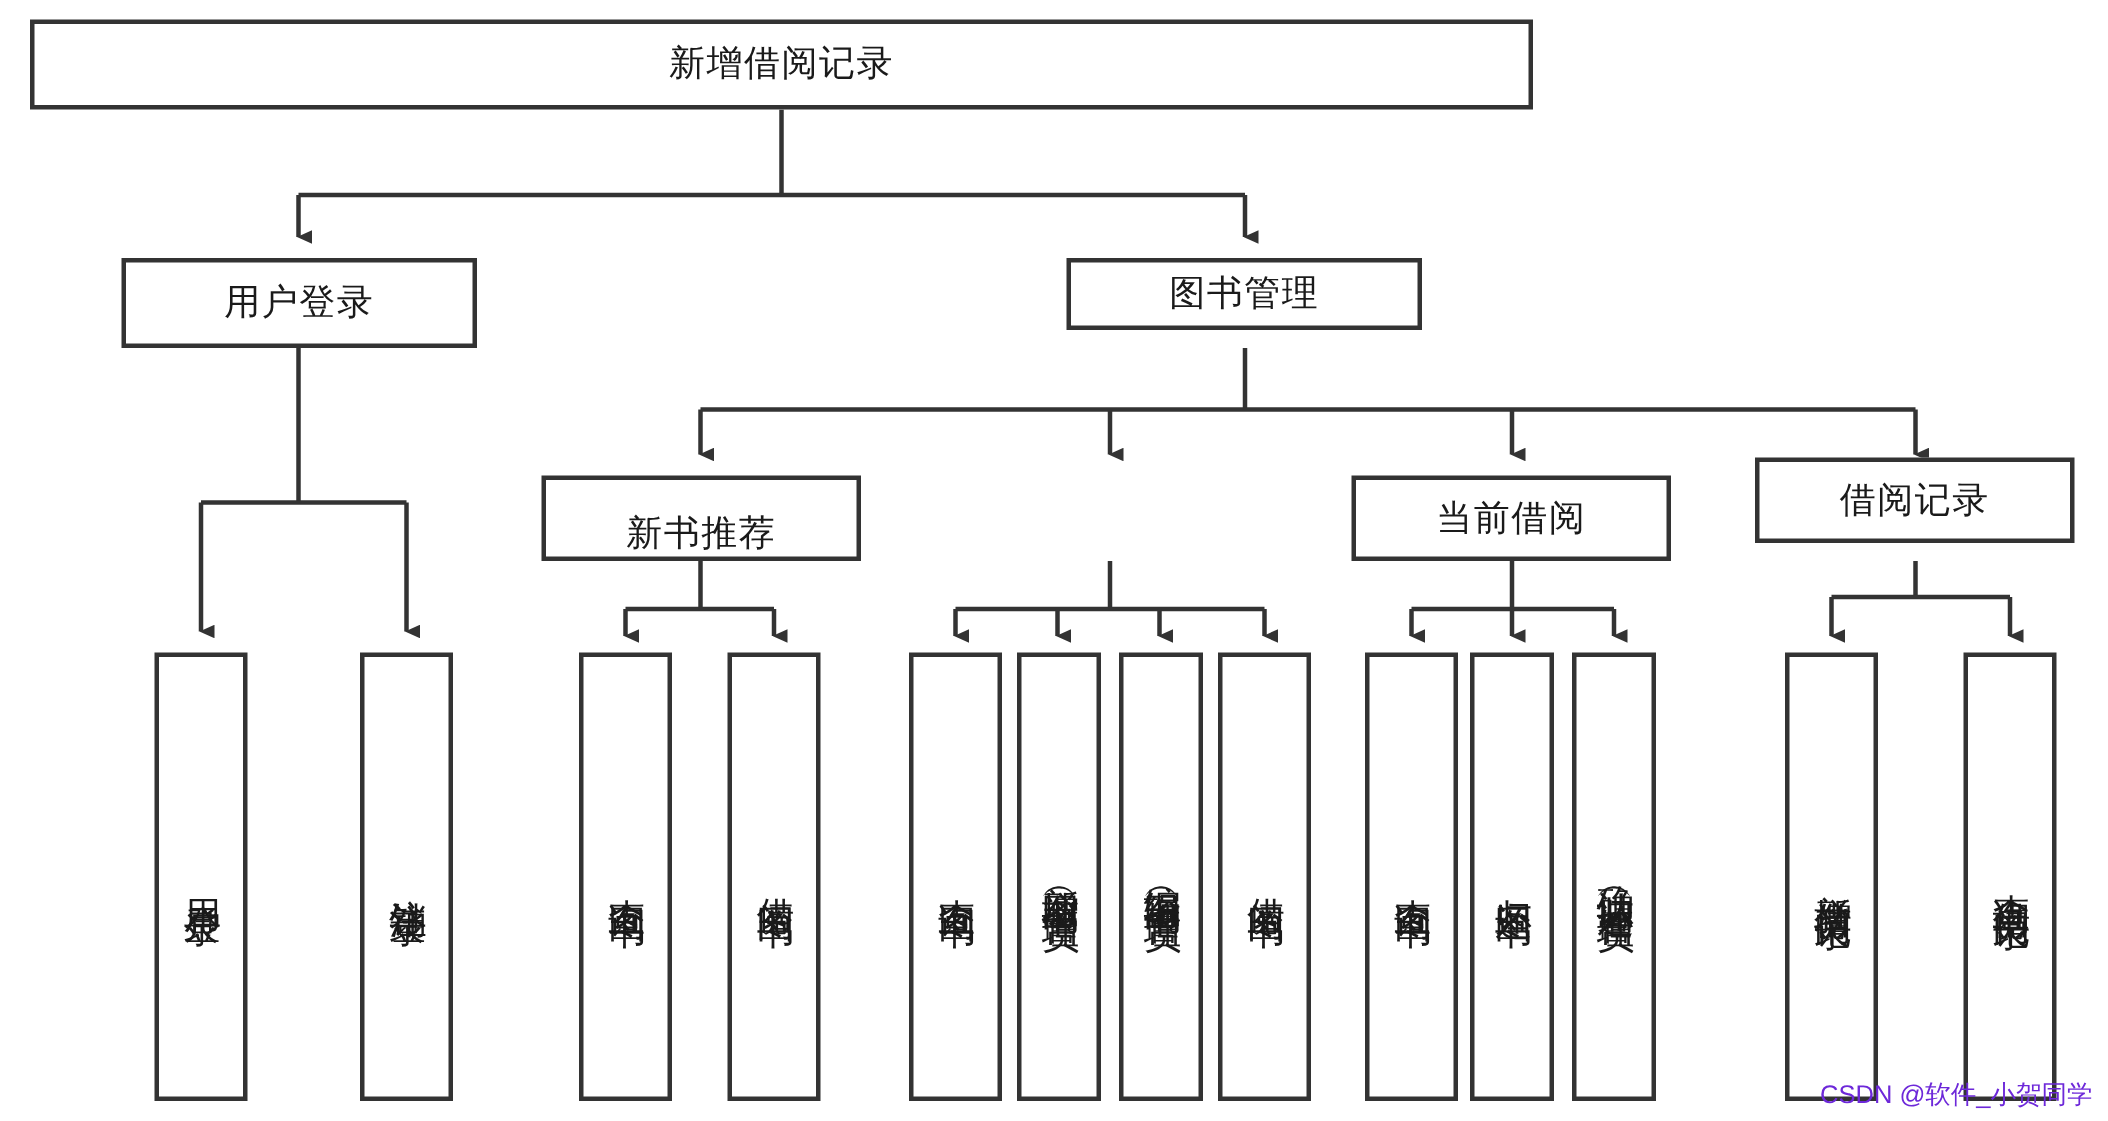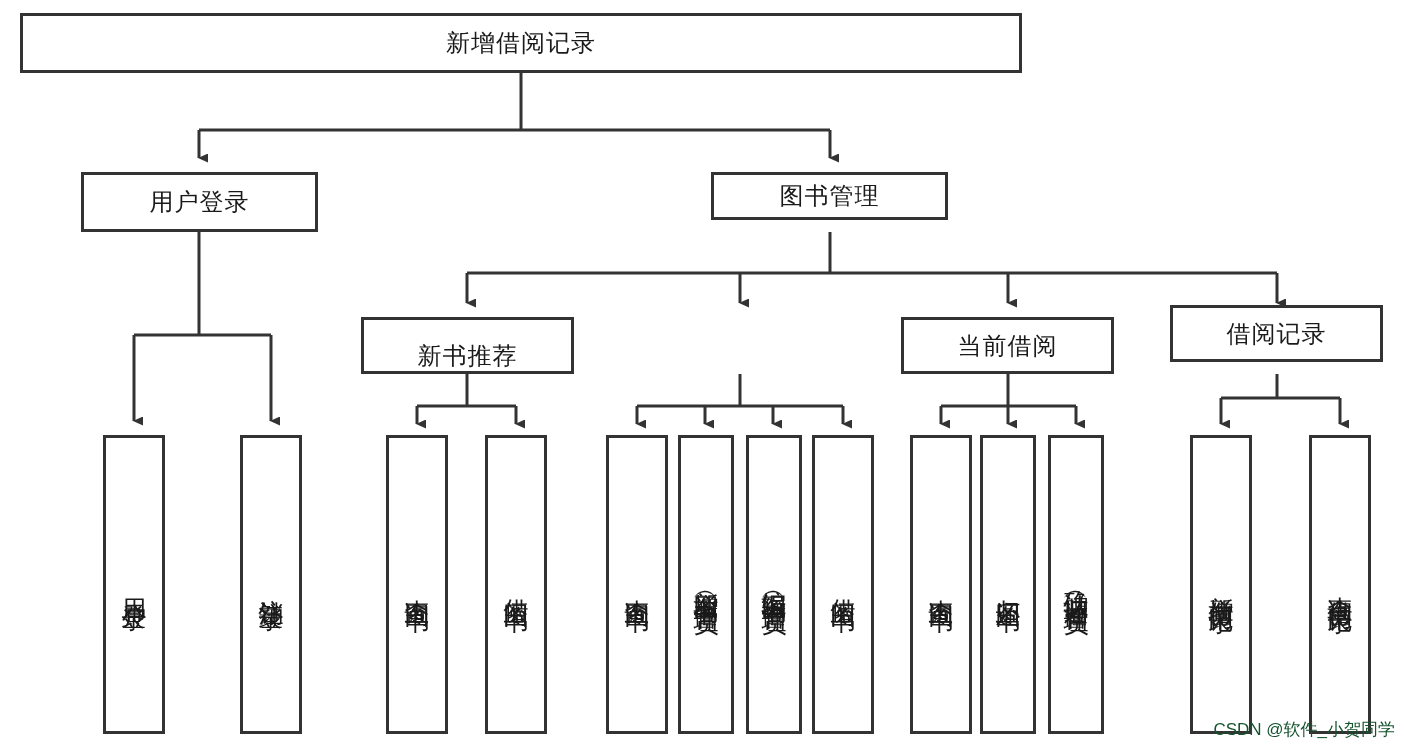--- a/index.html
+++ b/index.html
@@ -56,21 +56,21 @@
     text-orientation: upright;
     font-size: 25px;
     letter-spacing: 3px;
     line-height: 1;
   }
   #watermark {
     position: absolute;
     right: 10px;
     bottom: 6px;
     font-size: 17px;
-    color: #14532d;
+    color: #6d28d9;
     z-index: 5;
     white-space: pre;
     font-family: "Liberation Sans", "DejaVu Sans", sans-serif;
   }
 </style>
 </head>
 <body>
 
 <div id="diagram-root">
 

